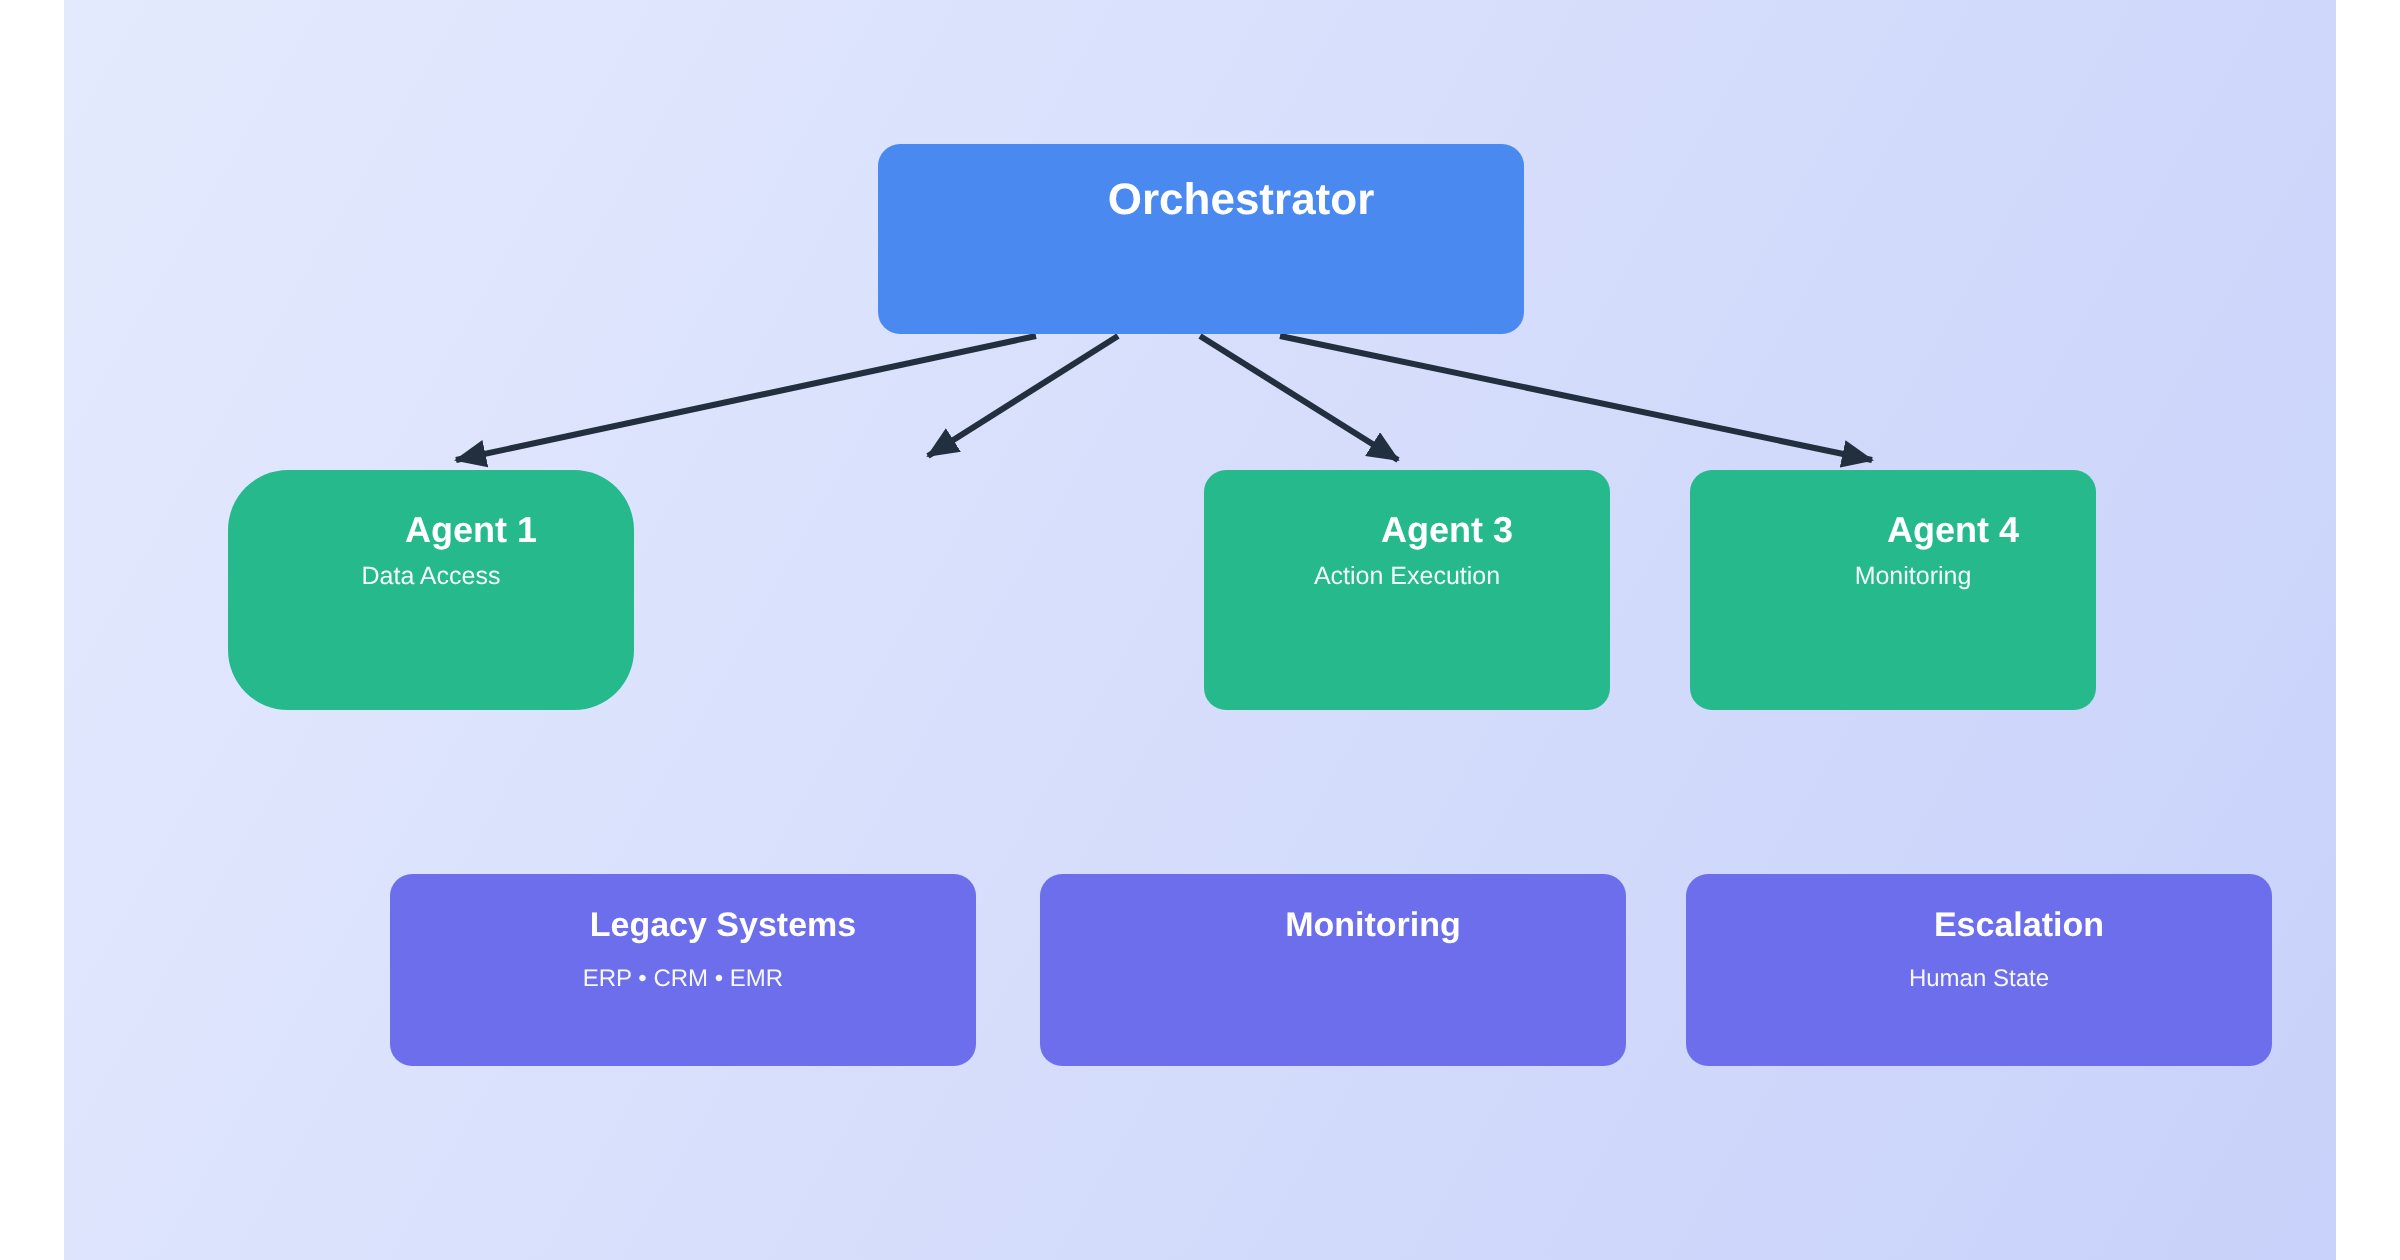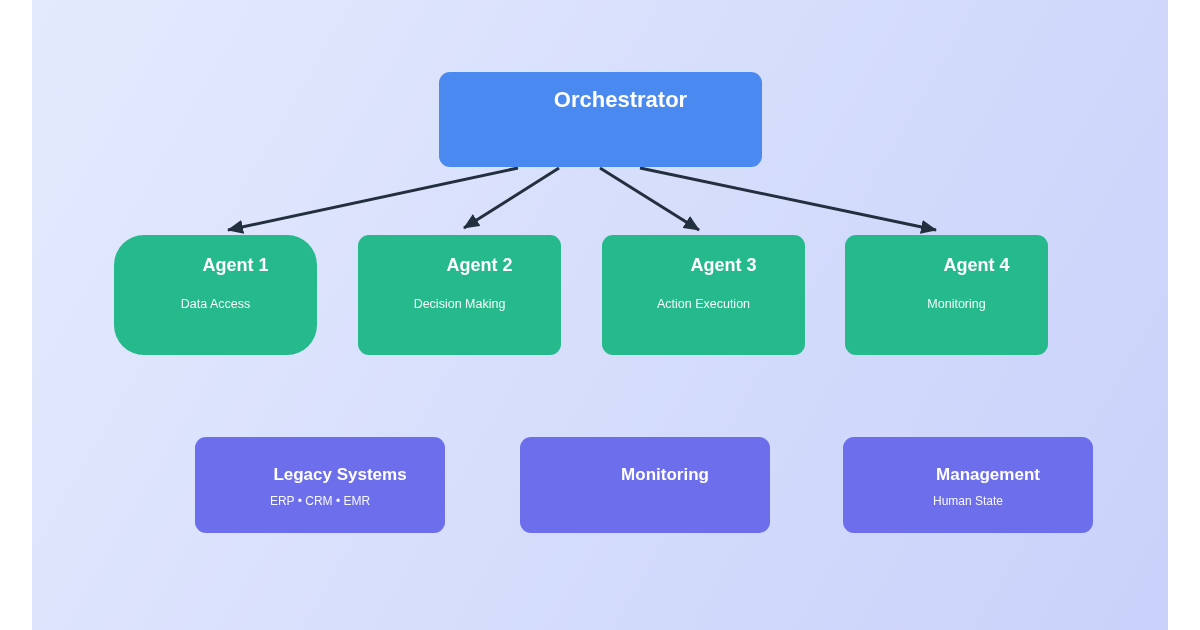--- a/index.html
+++ b/index.html
@@ -39,30 +39,30 @@
   }
   .orchestrator .node-title { font-size: 22px; line-height: 1.2; }
   .orchestrator .node-sub  { font-size: 14px; margin-top: 10px; }
 
   .agent {
     top: 235px;
     width: 203px; height: 120px;
     padding-top: 20px;
   }
   .agent .node-title { font-size: 18px; line-height: 1.2; }
-  .agent .node-sub  { font-size: 12.5px; margin-top: 20px; }
+  .agent .node-sub  { font-size: 12.5px; margin-top: 4px; }
   .agent-1 { left: 82px; }
   .agent-2 { left: 326px; }
   .agent-3 { left: 570px; }
   .agent-4 { left: 813px; padding-left: 20px; }
 
   .integration {
     top: 437px;
-    width: 250px; height: 96px;
-    padding-top: 28px;
+    width: 293px; height: 96px;
+    padding-top: 16px;
   }
   .integration .node-title { font-size: 17px; line-height: 1.2; }
   .integration .node-sub  { font-size: 12px; margin-top: 9px; }
   .integration-1 { left: 163px; }
   .integration-2 { left: 488px; }
   .integration-3 { left: 811px; }
 </style>
 </head>
 <body>
 
@@ -82,24 +82,20 @@
 
   <div class="node orchestrator" style="background: rgb(74, 137, 240);">
     <div class="node-title">Orchestrator</div>
   </div>
 
   <div class="node agent agent-1" style="background: rgb(38, 185, 140); border-radius: 30px;">
     <div class="node-title">Agent 1</div>
     <div class="node-sub">Data Access</div>
   </div>
 
-  <div class="node agent agent-2" style="background: rgb(38, 185, 140);">
-    <div class="node-title">Agent 2</div>
-    <div class="node-sub">Decision Making</div>
-  </div>
 
   <div class="node agent agent-3" style="background: rgb(38, 185, 140);">
     <div class="node-title">Agent 3</div>
     <div class="node-sub">Action Execution</div>
   </div>
 
   <div class="node agent agent-4" style="background: rgb(38, 185, 140);">
     <div class="node-title">Agent 4</div>
     <div class="node-sub">Monitoring</div>
   </div>
@@ -107,17 +103,17 @@
   <div class="node integration integration-1" style="background: rgb(108, 110, 235);">
     <div class="node-title">Legacy Systems</div>
     <div class="node-sub">ERP • CRM • EMR</div>
   </div>
 
   <div class="node integration integration-2" style="background: rgb(108, 110, 235);">
     <div class="node-title">Monitoring</div>
   </div>
 
   <div class="node integration integration-3" style="background: rgb(108, 110, 235);">
-    <div class="node-title">Management</div>
+    <div class="node-title">Escalation</div>
     <div class="node-sub">Human State</div>
   </div>
 
 </div>
 
 </body></html>

